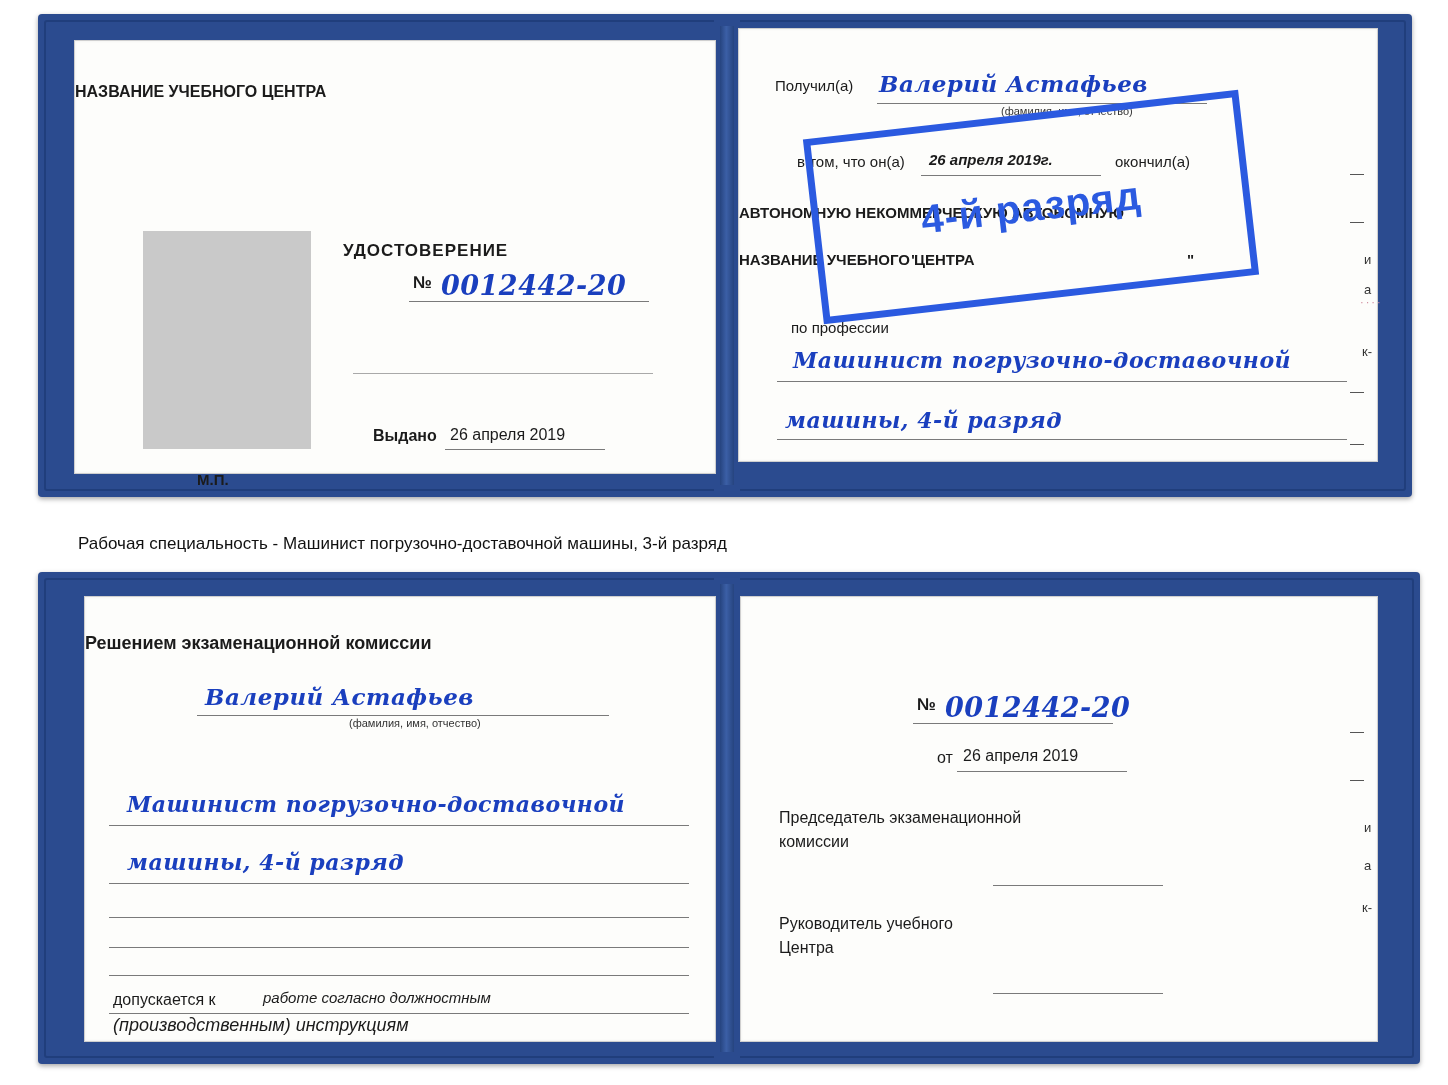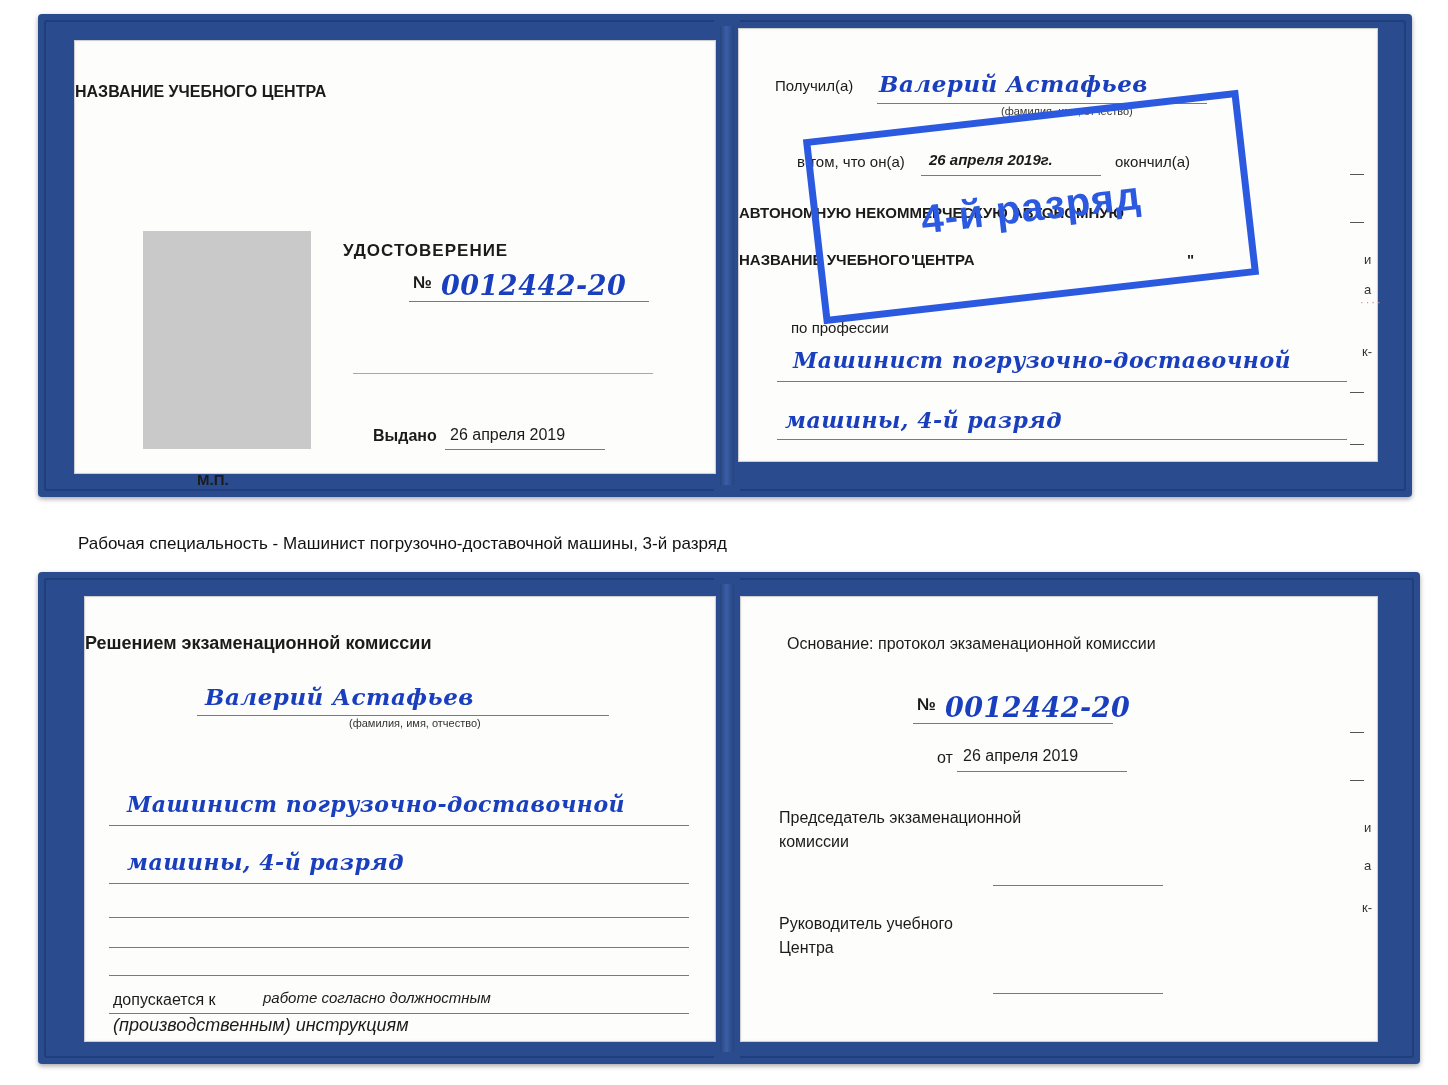--- a/index.html
+++ b/index.html
@@ -235,21 +235,20 @@
     <div class="rule" style="left:24px; top:378px; width:580px;"></div>
 
     <div class="lbl" style="left:28px; top:394px; font-size:16px;">допускается к</div>
     <div class="typed" style="left:178px; top:392px; font-style:italic; font-size:15px;">работе согласно должностным</div>
     <div class="rule" style="left:24px; top:416px; width:580px;"></div>
     <div class="typed" style="left:28px; top:418px; font-style:italic; font-size:18px;">(производственным) инструкциям</div>
   </div>
 
   <div class="page" style="left:702px; top:24px; width:636px; height:444px;">
 
-    <div class="lbl" style="left:46px; top:38px; font-size:16px;">Основание: протокол экзаменационной комиссии</div>
 
     <div class="lbl b" style="left:176px; top:98px; font-size:17px;">№</div>
     <div class="hand" style="left:204px; top:95px;">0012442-20</div>
     <div class="rule" style="left:172px; top:126px; width:200px;"></div>
 
     <div class="lbl" style="left:196px; top:152px; font-size:16px;">от</div>
     <div class="typed" style="left:222px; top:150px;">26 апреля 2019</div>
     <div class="rule" style="left:216px; top:174px; width:170px;"></div>
 
     <div class="lbl" style="left:38px; top:212px; font-size:16px;">Председатель экзаменационной</div>

